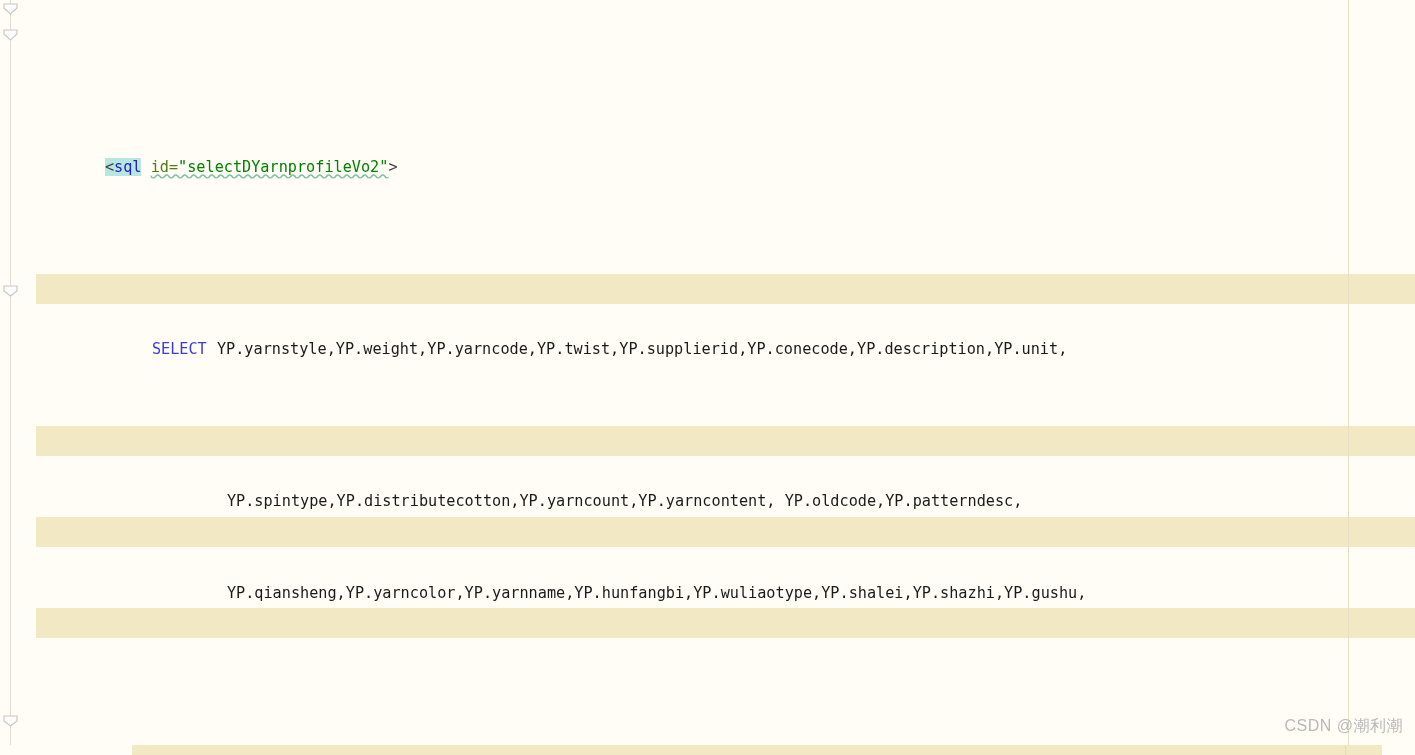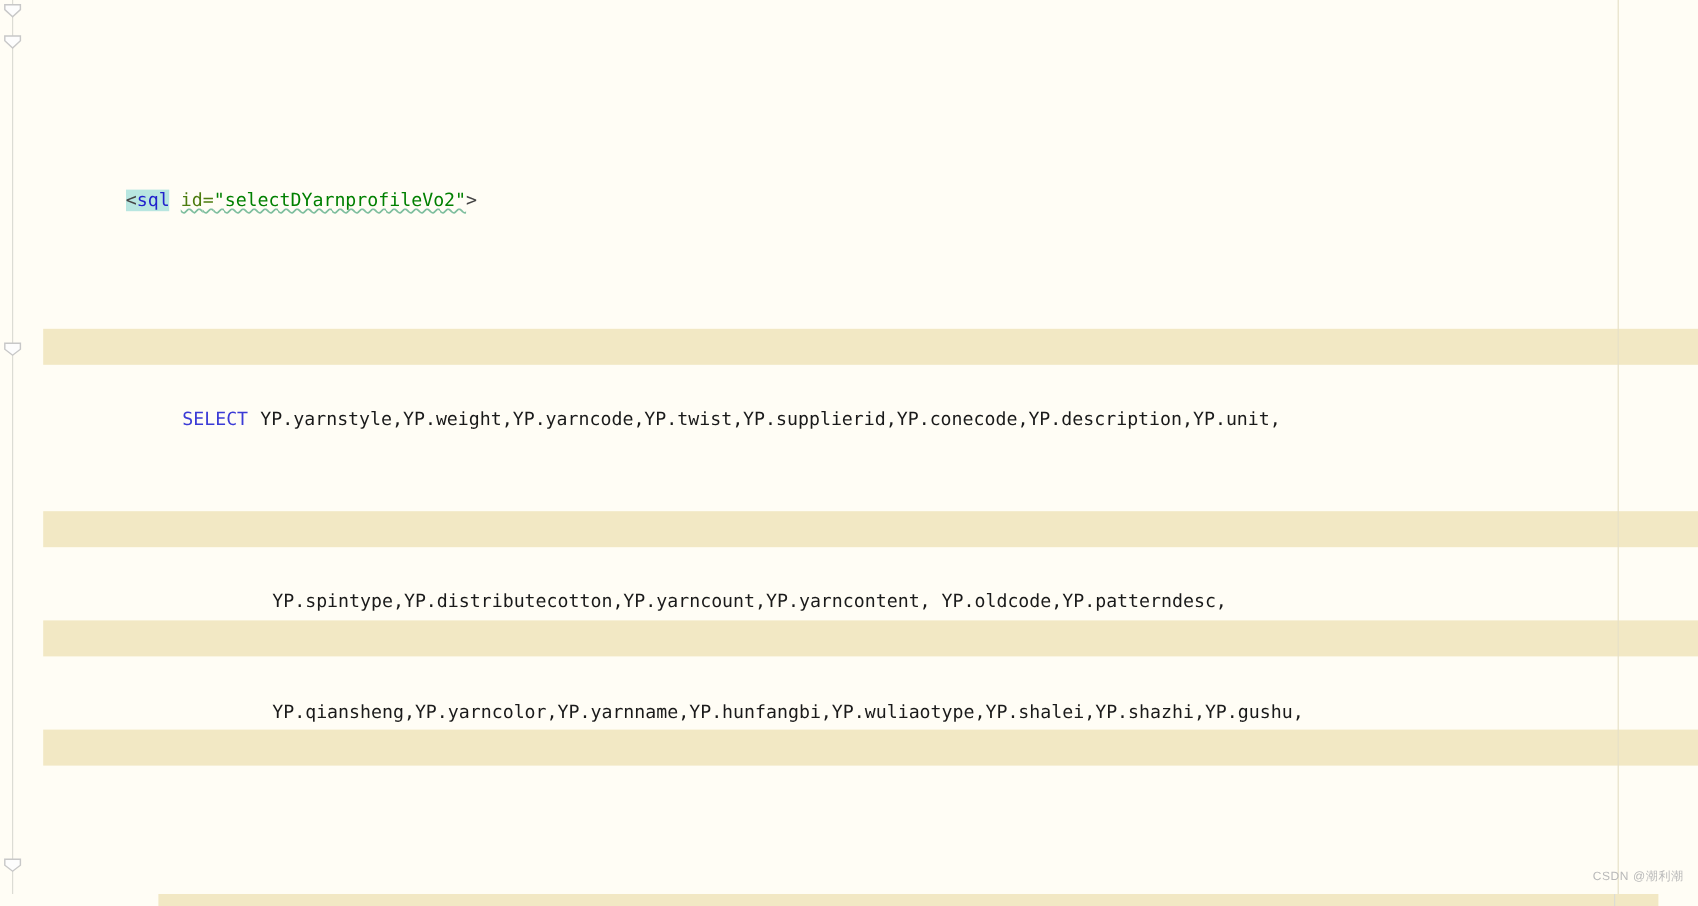--- a/index.html
+++ b/index.html
@@ -106,21 +106,21 @@
     text-decoration: underline wavy #7fbf9f;
     text-decoration-skip-ink: none;
   }
 
   
   .watermark {
     position: absolute;
     right: 12px;
     bottom: 18px;
     font-family: "Liberation Sans", sans-serif;
-    font-size: 10px;
+    font-size: 16px;
     color: #b9b9b9;
     letter-spacing: 0.5px;
     z-index: 20;
     white-space: pre;
   }
 
   
   .hscroll {
     position: absolute;
     left: 0; bottom: 0;

